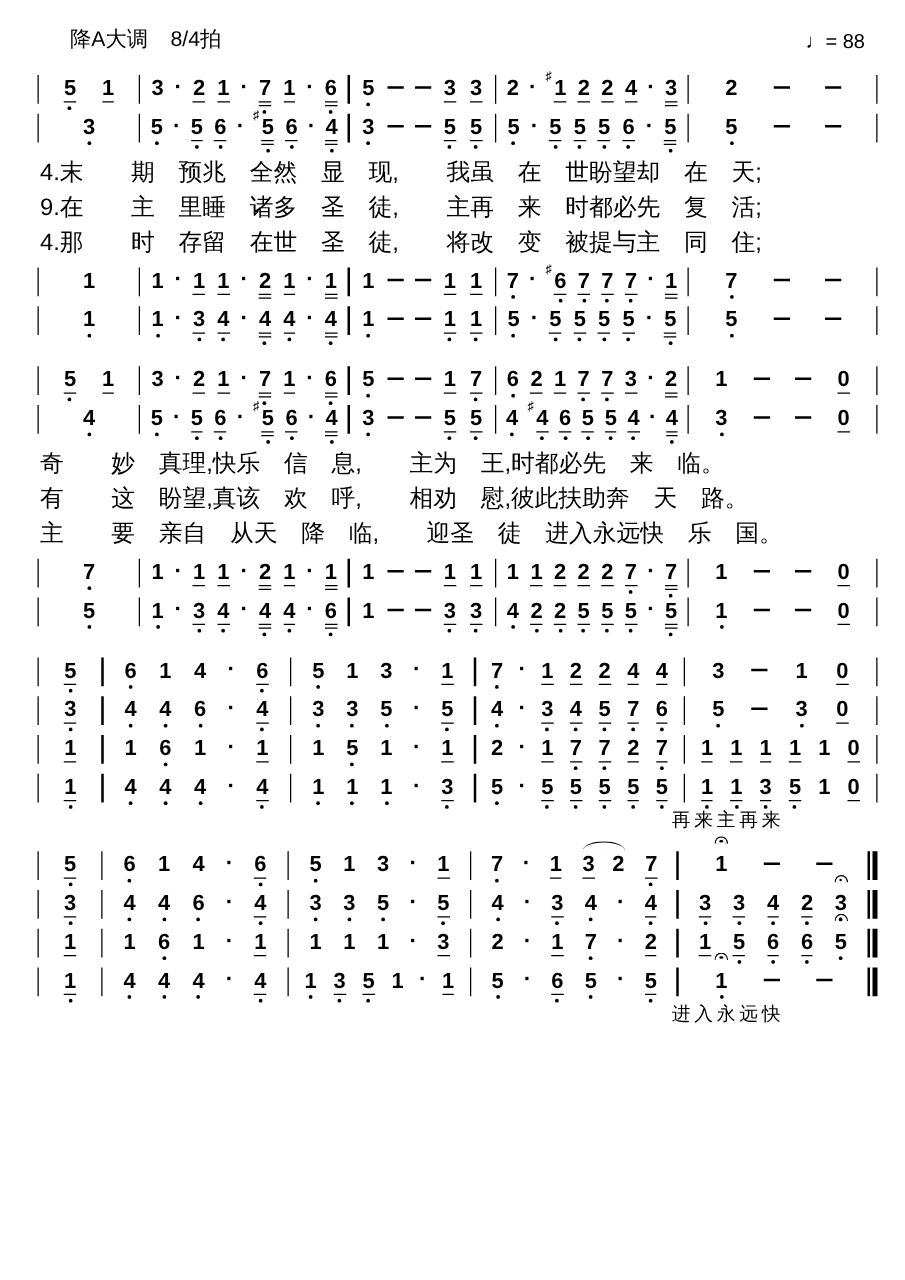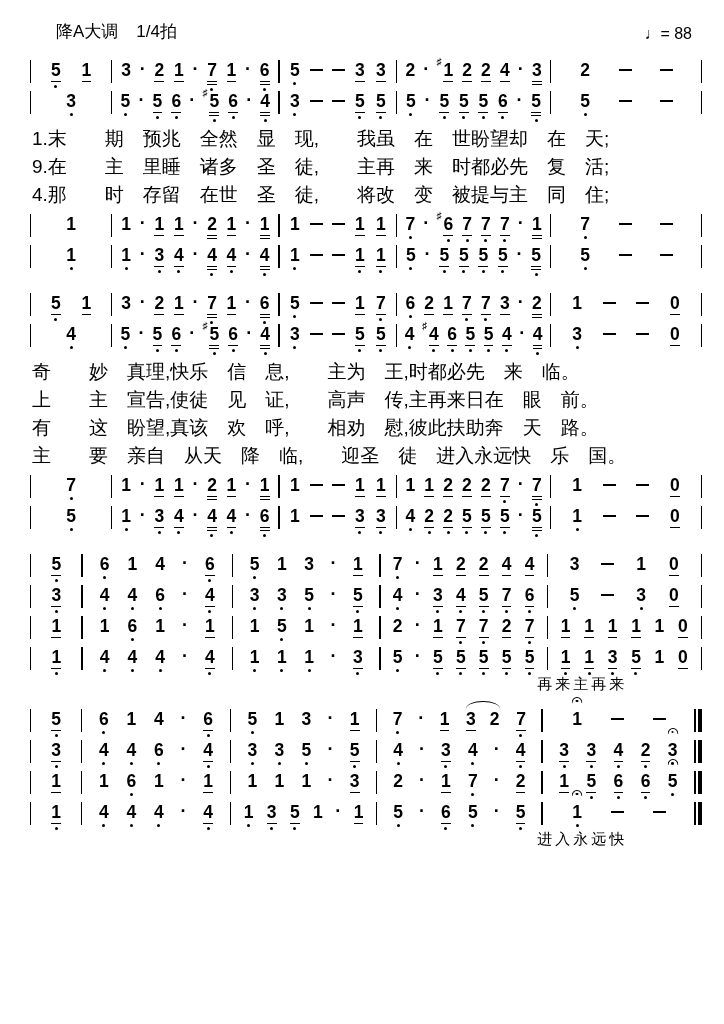--- a/index.html
+++ b/index.html
@@ -42,21 +42,21 @@
   .lyrics{padding:3px 0 5px 2px;}
   .lyr{font-size:19px;line-height:28px;white-space:pre;}
   .anno{font-size:15px;letter-spacing:3px;margin-left:75.5%;margin-top:-3px;height:17px;}
 </style>
 </head>
 <body>
 
 <div class="page">
   <div class="sub-row">
     <div class="keymeter">
-      <span>降A大调</span><span>1/4拍</span>
+      <span>降A大调</span><span>8/4拍</span>
     </div>
     <div class="tempo">♩= 88</div>
   </div>
   <div id="score">
       <div class="system">
         <div class="mline">
           <div class="bar"></div>
           <div class="cell" style="flex: 12 1 0%;">
             <span class="note">
               <span class="dig">5<i class="ul" style="bottom: -2px;"></i><i class="bd" style="bottom: -8px;"></i></span>
@@ -210,21 +210,21 @@
           <div class="cell" style="flex: 22.5 1 0%;">
             <span class="note">
               <span class="dig">5<i class="bd" style="bottom: -5px;"></i></span>
             </span>
             <div class="dash"></div>
             <div class="dash"></div>
           </div>
           <div class="bar"></div>
         </div>
         <div class="lyrics">
-          <div class="lyr">1.末　　期　预兆　全然　显　现,　　我虽　在　世盼望却　在　天;</div>
+          <div class="lyr">4.末　　期　预兆　全然　显　现,　　我虽　在　世盼望却　在　天;</div>
           <div class="lyr">9.在　　主　里睡　诸多　圣　徒,　　主再　来　时都必先　复　活;</div>
           <div class="lyr">4.那　　时　存留　在世　圣　徒,　　将改　变　被提与主　同　住;</div>
         </div>
         <div class="mline">
           <div class="bar"></div>
           <div class="cell" style="flex: 12 1 0%;">
             <span class="note">
               <span class="dig">1</span>
             </span>
           </div>
@@ -546,21 +546,20 @@
             <div class="dash"></div>
             <div class="dash"></div>
             <span class="note">
               <span class="dig">0<i class="ul" style="bottom: -2px;"></i></span>
             </span>
           </div>
           <div class="bar"></div>
         </div>
         <div class="lyrics">
           <div class="lyr">奇　　妙　真理,快乐　信　息,　　主为　王,时都必先　来　临。</div>
-          <div class="lyr">上　　主　宣告,使徒　见　证,　　高声　传,主再来日在　眼　前。</div>
           <div class="lyr">有　　这　盼望,真该　欢　呼,　　相劝　慰,彼此扶助奔　天　路。</div>
           <div class="lyr">主　　要　亲自　从天　降　临,　　迎圣　徒　进入永远快　乐　国。</div>
         </div>
         <div class="mline">
           <div class="bar"></div>
           <div class="cell" style="flex: 12 1 0%;">
             <span class="note">
               <span class="dig">7<i class="bd" style="bottom: -5px;"></i></span>
             </span>
           </div>

